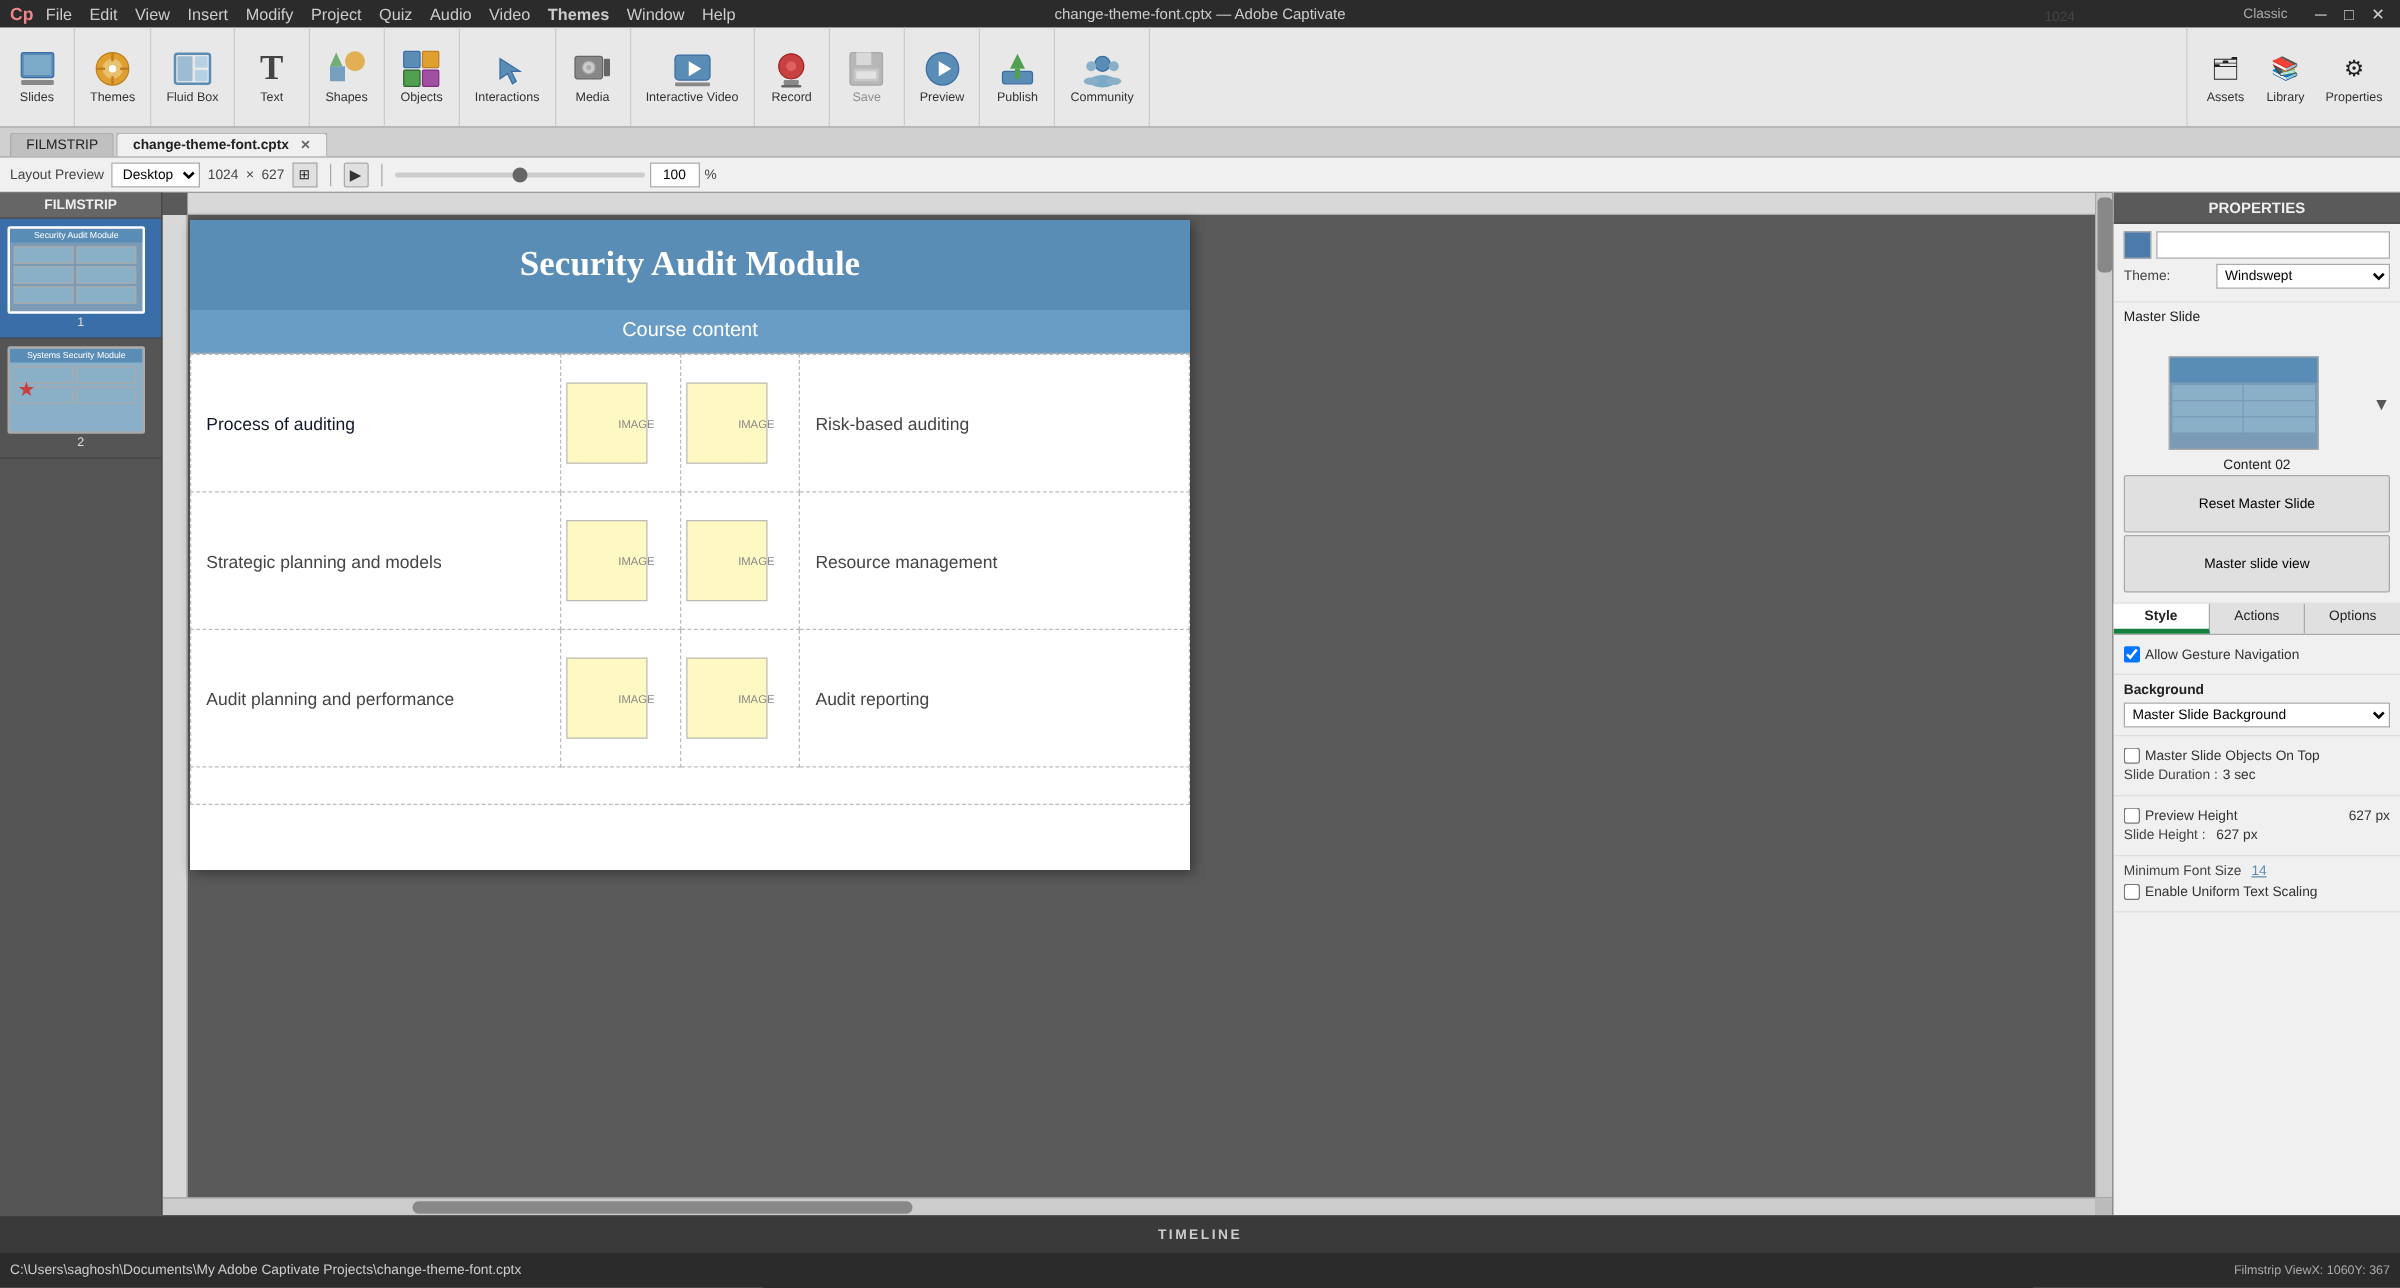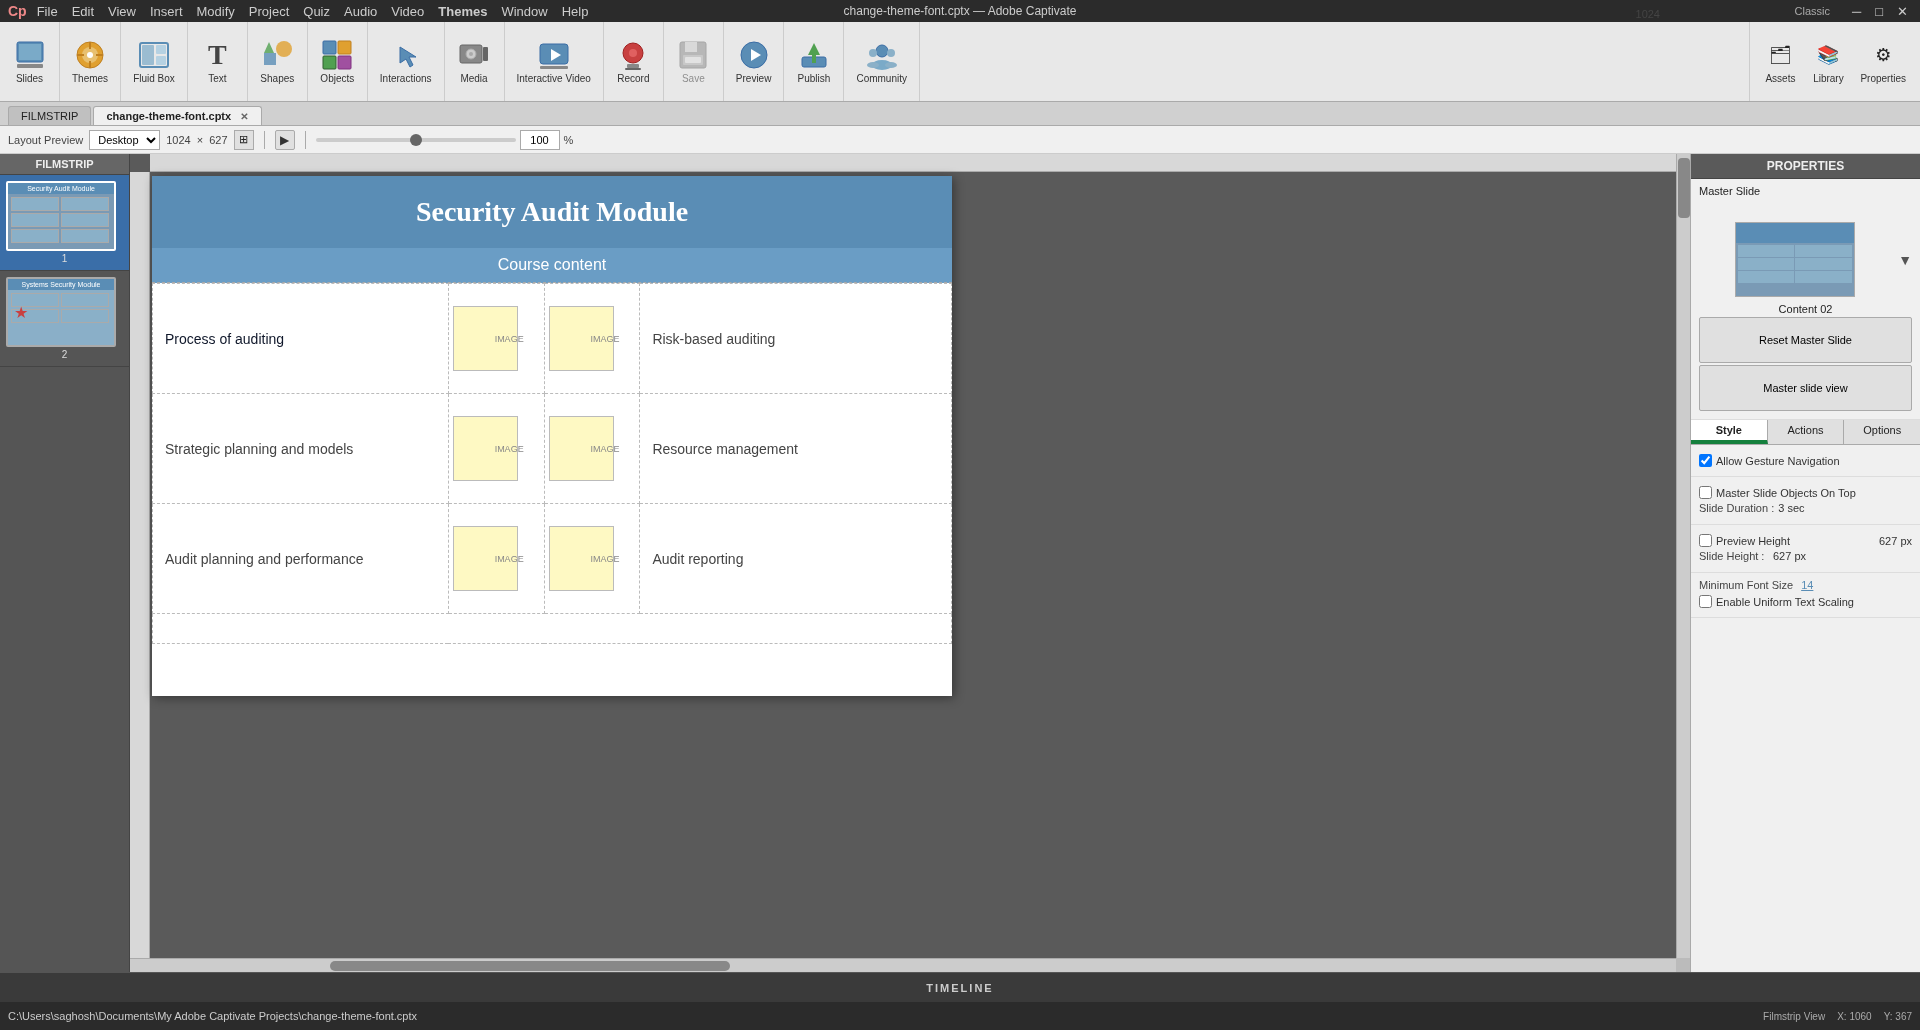--- a/index.html
+++ b/index.html
@@ -496,21 +496,21 @@
       height: 28px;
       background: #2b2b2b;
       display: flex;
       align-items: center;
       padding: 0 8px;
       color: #ccc;
       font-size: 11px;
       justify-content: space-between;
     }
     #status-left { display: flex; align-items: center; gap: 8px; }
-    #status-right { display: flex; align-items: center; gap: 12px; }
+    #status-right { display: flex; align-items: center; }
 
     .coord-display {
       font-size: 10px;
       color: #aaa;
     }
   </style>
 </head>
 <body>
 
 <div id="title-bar">
@@ -858,20 +858,32 @@
 
     <div id="scroll-h">
       <div class="scroll-thumb-h"></div>
     </div>
     <div id="scroll-corner"></div>
   </div>
 
   <div id="properties-panel">
     <div id="properties-header">PROPERTIES</div>
 
+    <div class="prop-section">
+      <div class="prop-row">
+        <div style="width:22px;height:22px;background:#4a7bab;border:1px solid #aaa;cursor:pointer;flex-shrink:0;"></div>
+        <input style="flex: 1 1 0%; height: 22px; border: 1px solid rgb(170, 170, 170); font-size: 11px; padding: 0px 4px;" value="">
+      </div>
+      <div class="prop-row">
+        <span class="prop-label">Theme:</span>
+        <select class="prop-select">
+          <option>Windswept</option>
+        </select>
+      </div>
+    </div>
 
     <div class="prop-section">
       <div style="text-align:left;font-size:11px;font-weight:normal;margin-bottom:21px;">Master Slide</div>
       <div style="display:flex;align-items:center;justify-content:center;gap:4px;">
         <div class="master-slide-preview">
           <div class="master-preview-title"></div>
           <div class="master-preview-grid">
             <div class="master-preview-cell"></div>
             <div class="master-preview-cell"></div>
             <div class="master-preview-cell"></div>
@@ -893,20 +905,26 @@
       <div class="prop-tab">Options</div>
     </div>
 
     <div class="prop-section">
       <div class="checkbox-row">
         <input type="checkbox" checked="" class="prop-checkbox" style="">
         <span class="prop-checkbox-label">Allow Gesture Navigation</span>
       </div>
     </div>
 
+    <div class="prop-section">
+      <div style="font-size:11px;font-weight:bold;margin-bottom:4px;">Background</div>
+      <select class="prop-select" style="width:100%;">
+        <option>Master Slide Background</option>
+      </select>
+    </div>
 
     <div class="prop-section">
       <div class="checkbox-row">
         <input type="checkbox" class="prop-checkbox" style="">
         <span class="prop-checkbox-label">Master Slide Objects On Top</span>
       </div>
       <div class="prop-row">
         <span class="prop-label">Slide Duration :</span>
         <span class="prop-value">3 sec</span>
       </div>

